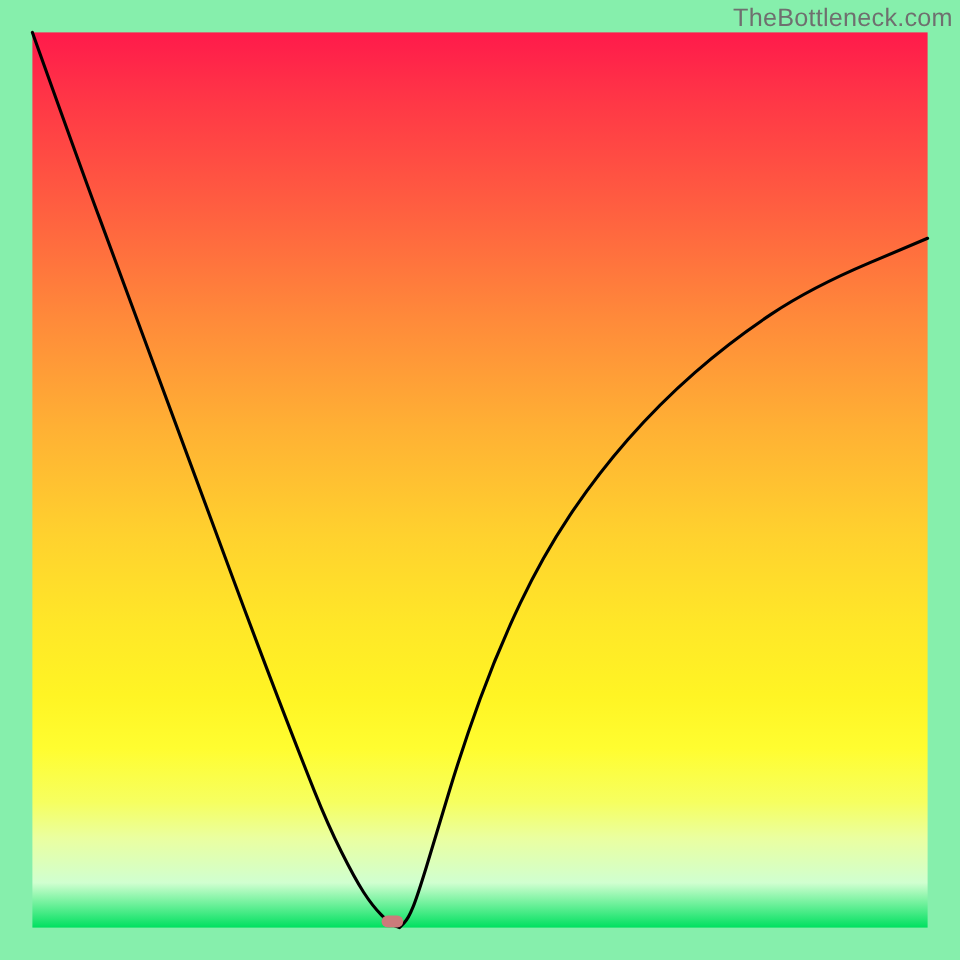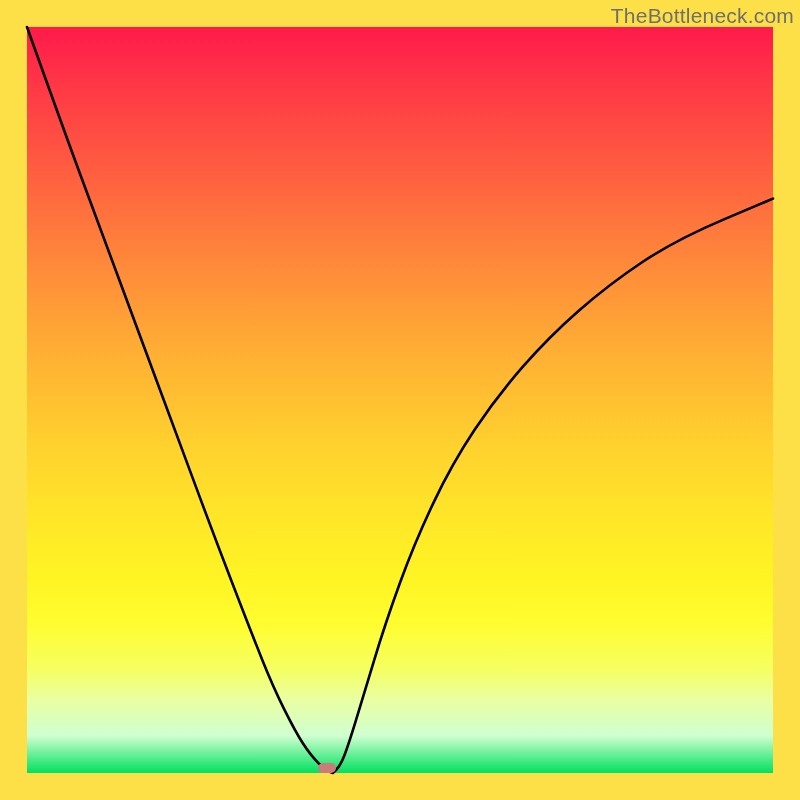--- a/index.html
+++ b/index.html
@@ -8,21 +8,21 @@
     width: 800px;
     height: 800px;
     background: #000;
     font-family: Arial, Helvetica, sans-serif;
     overflow: hidden;
   }
   .outer {
     width: 800px;
     height: 800px;
     position: relative;
-    background: #fde047;
+    background: #86efac;
   }
   .plot-wrap {
     position: absolute;
     left: 27px;
     top: 27px;
     width: 746px;
     height: 746px;
   }
   .gradient {
     position: absolute;

